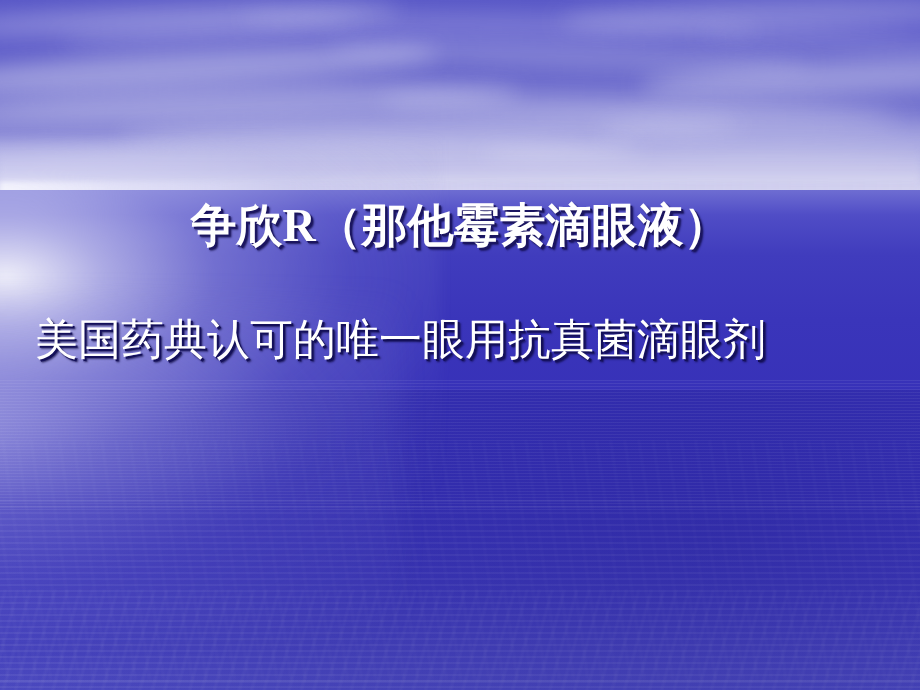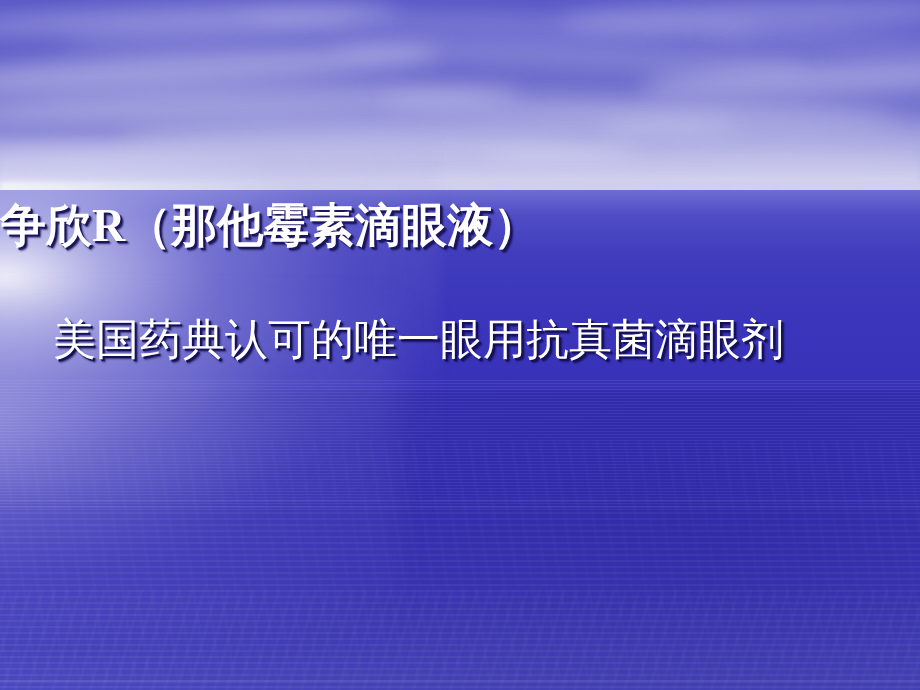--- a/index.html
+++ b/index.html
@@ -219,21 +219,21 @@
     position: absolute;
     left: 0; top: 0;
     width: 920px; height: 690px;
   }
 
   .title {
     position: absolute;
     left: 0;
     top: 196px;
     width: 920px;
-    text-align: left;
+    text-align: center;
     color: #ffffff;
     font-size: 46px;
     font-weight: bold;
     line-height: 60px;
     letter-spacing: 0px;
     white-space: nowrap;
     text-shadow:
        2px 2px 0 #1b1560,
        3px 3px 2px rgba(10,6,60,0.75);
   }
@@ -246,21 +246,20 @@
     text-align: center;
     color: #ffffff;
     font-size: 43px;
     font-weight: normal;
     line-height: 56px;
     letter-spacing: 0px;
     white-space: nowrap;
     text-shadow:
        2px 2px 0 #14105a,
        3px 3px 2px rgba(8,5,55,0.70);
-    padding-left: 18px;
   }
 </style>
 </head>
 <body>
 
 <div id="slide">
 
   <div class="sky">
     <div class="cloud c1"></div>
     <div class="cloud c13"></div>

